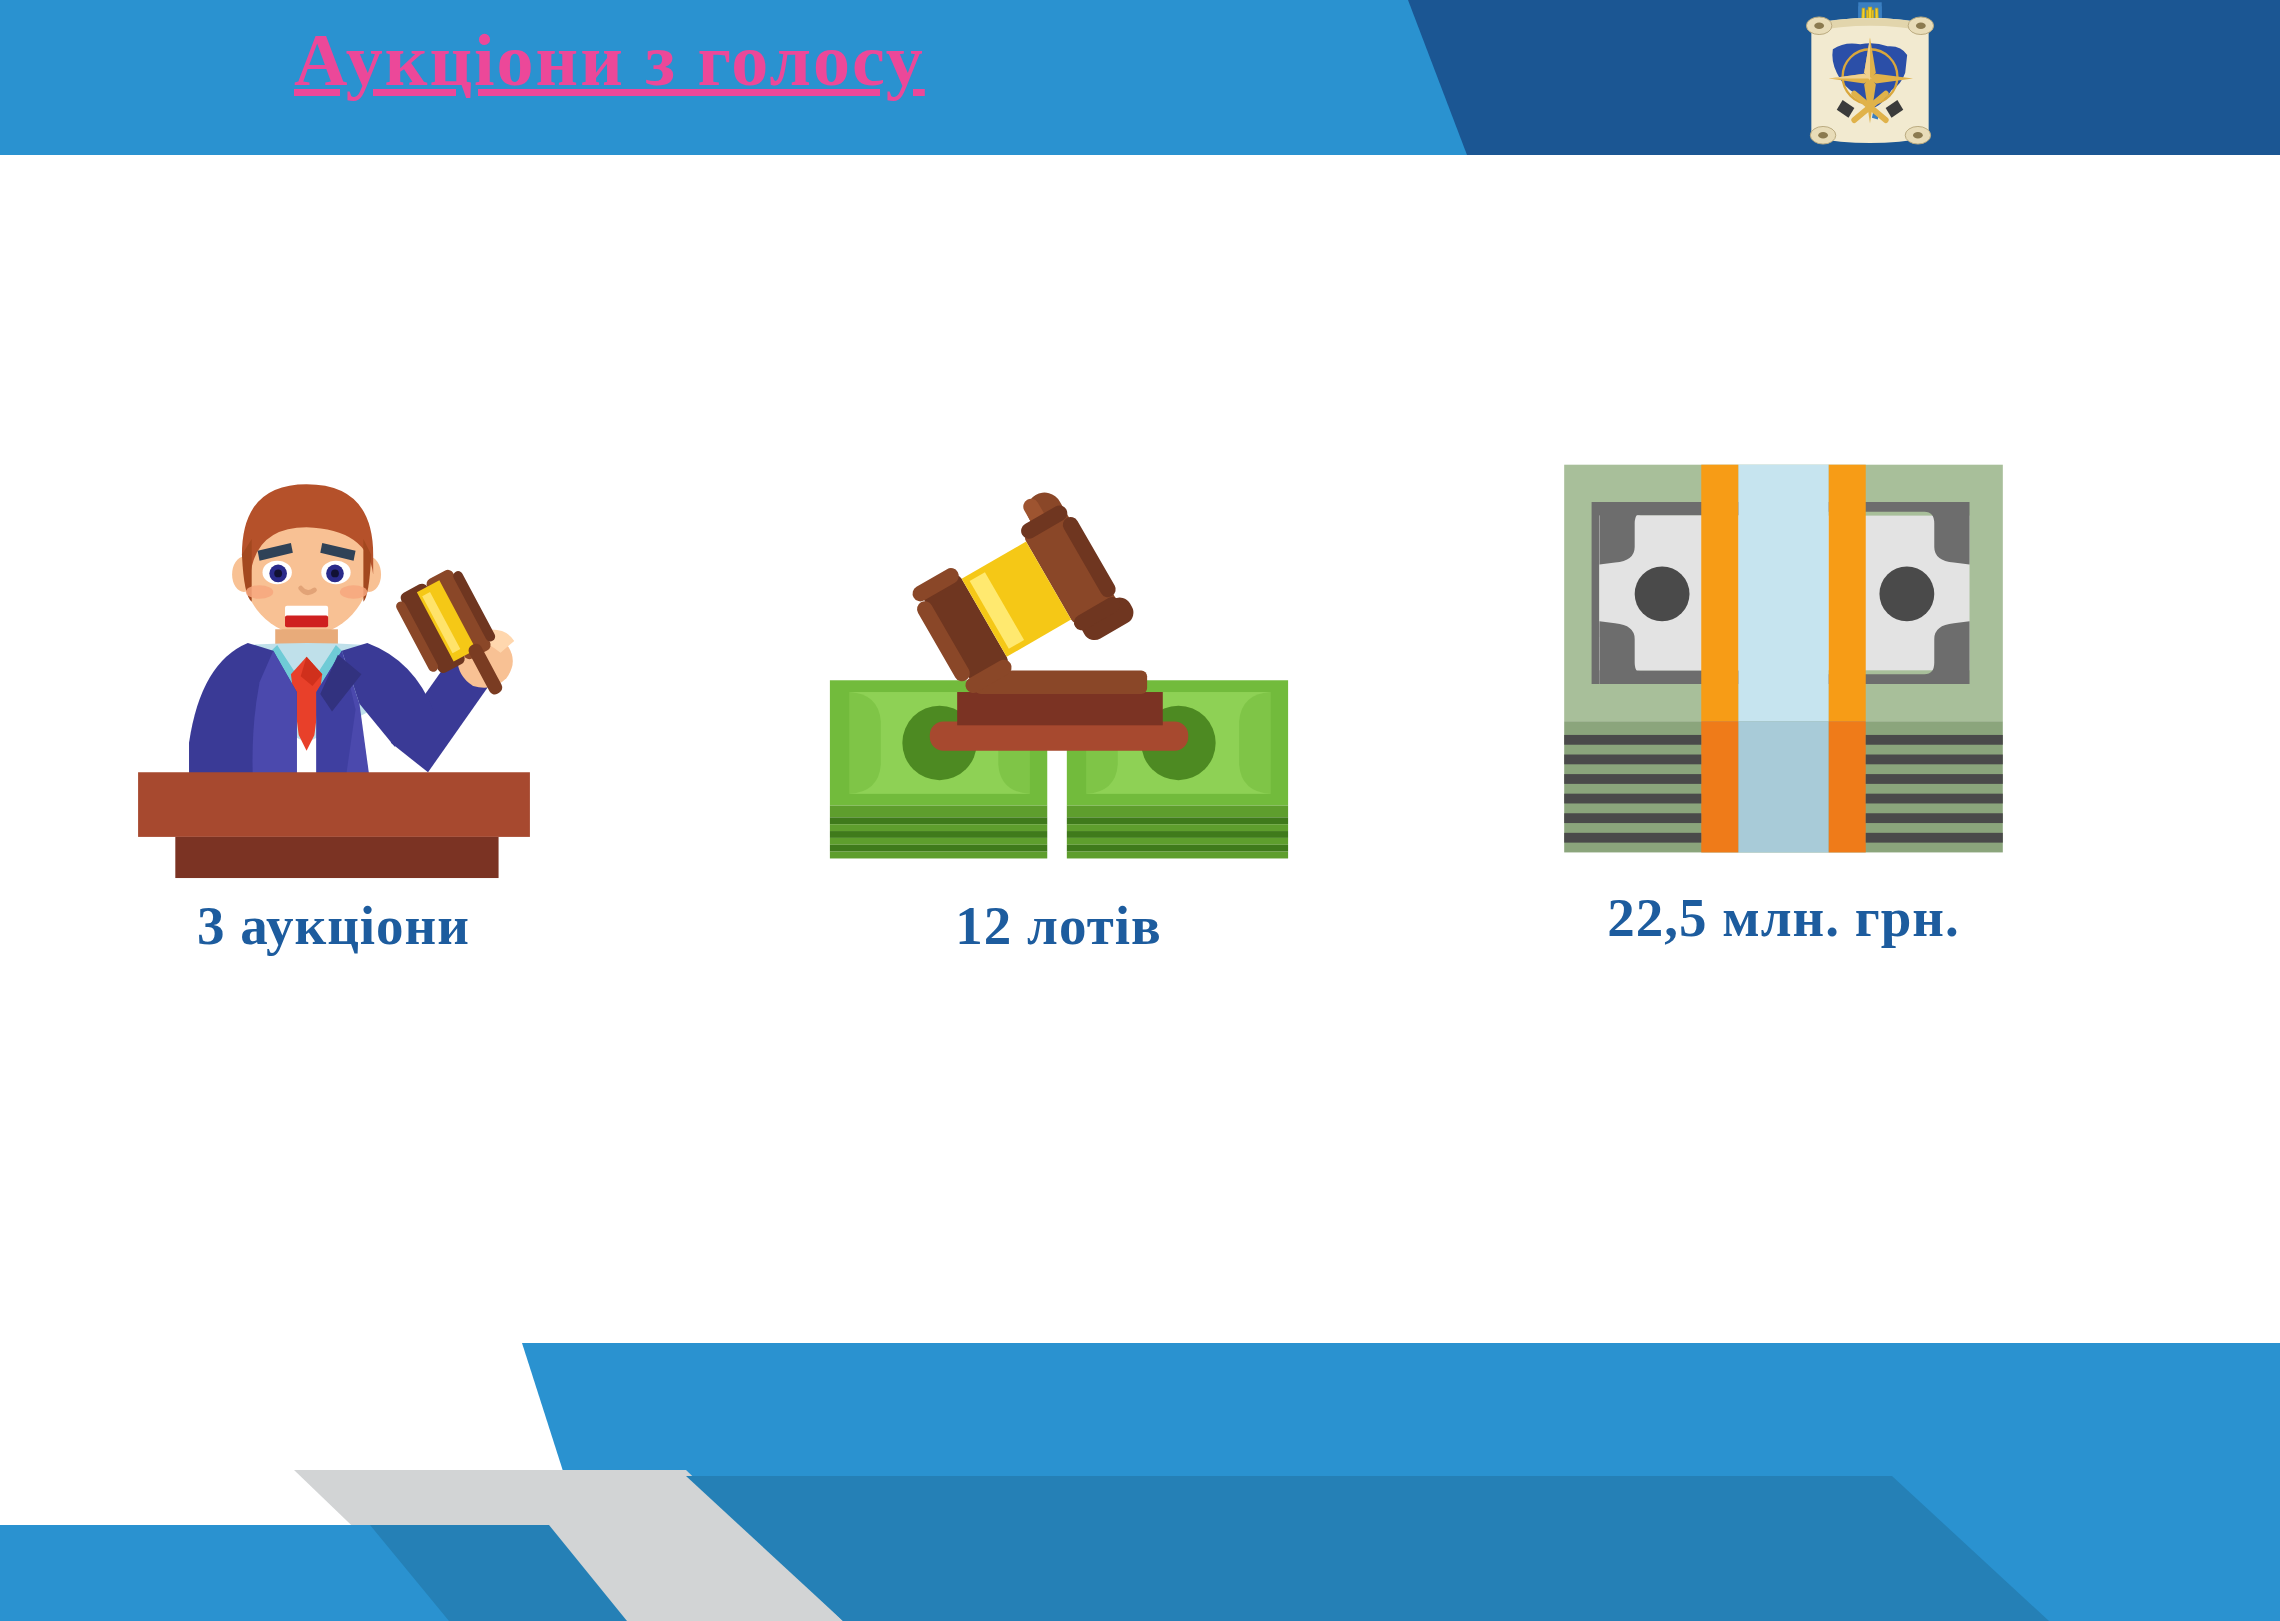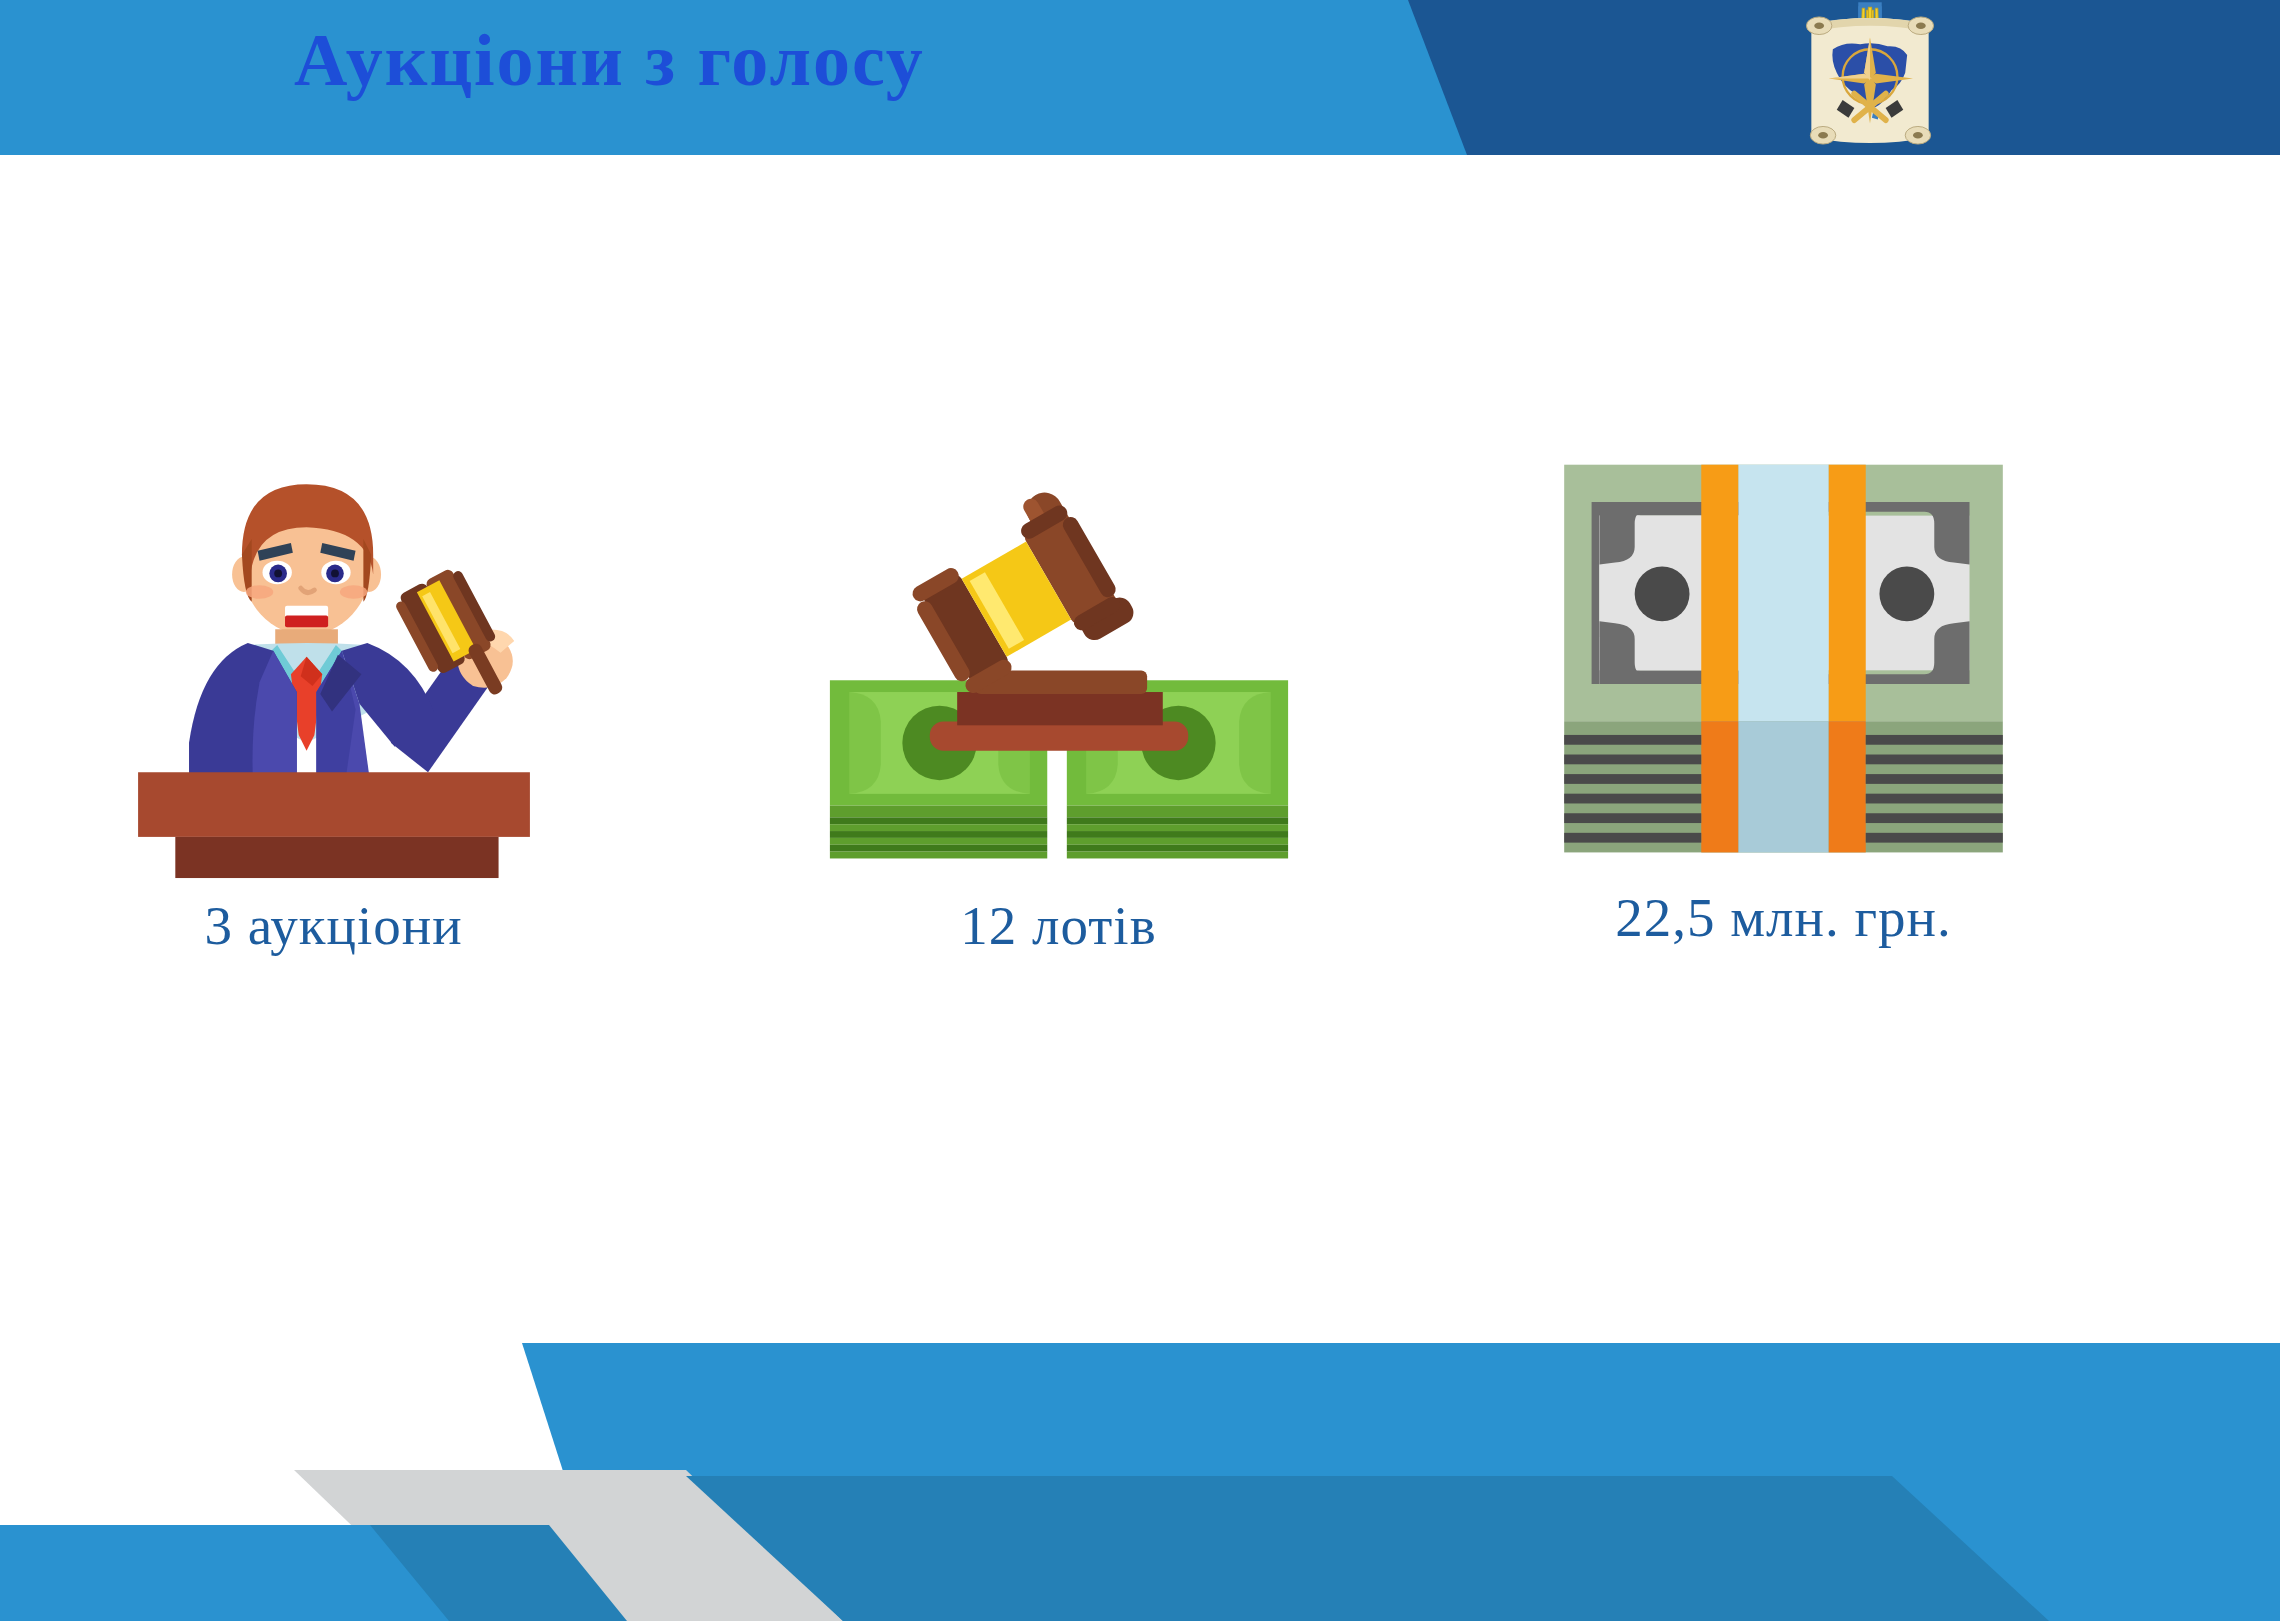--- a/index.html
+++ b/index.html
@@ -34,26 +34,27 @@
     left: 0; top: 0;
     width: 2281px; height: 155px;
     background: #1b5693;
     clip-path: polygon(1408px 0, 2281px 0, 2281px 155px, 1467px 155px);
   }
   .header-title {
     position: absolute;
     left: 294px;
     top: 13.7px;
     width: 1078px;
-    color: #1d4ed8;
+    color: #ec4899;
     font-size: 74px;
     font-weight: bold;
     letter-spacing: 2px;
     line-height: 1.25;
     white-space: nowrap;
+    text-decoration: underline;
   }
 
   
   .emblem {
     position: absolute;
     left: 1782px;
     top: 2px;
     width: 176px;
     height: 157px;
   }
@@ -77,21 +78,21 @@
   .icon-wrap {
     height: 451px;
     display: flex;
     align-items: flex-end;
     justify-content: center;
   }
   .col-label {
     margin-top: 13.7px;
     color: #1d5c9e;
     font-size: 55px;
-    font-weight: normal;
+    font-weight: bold;
     letter-spacing: 1px;
     white-space: nowrap;
   }
 
   
   .bottom-decor {
     position: absolute;
     left: 0;
     top: 1343px;
     width: 2281px;

